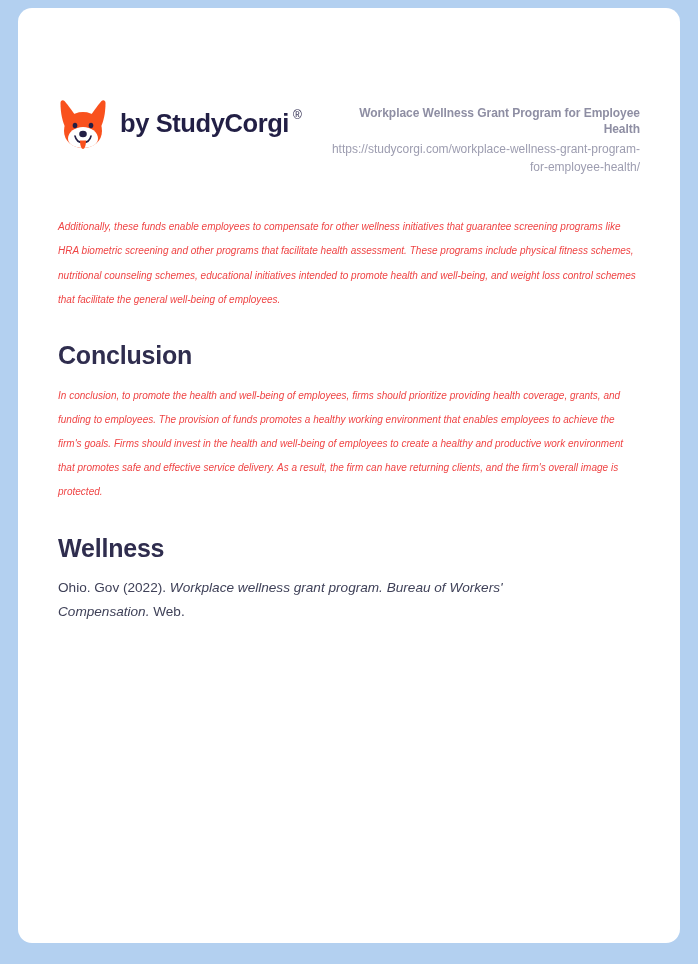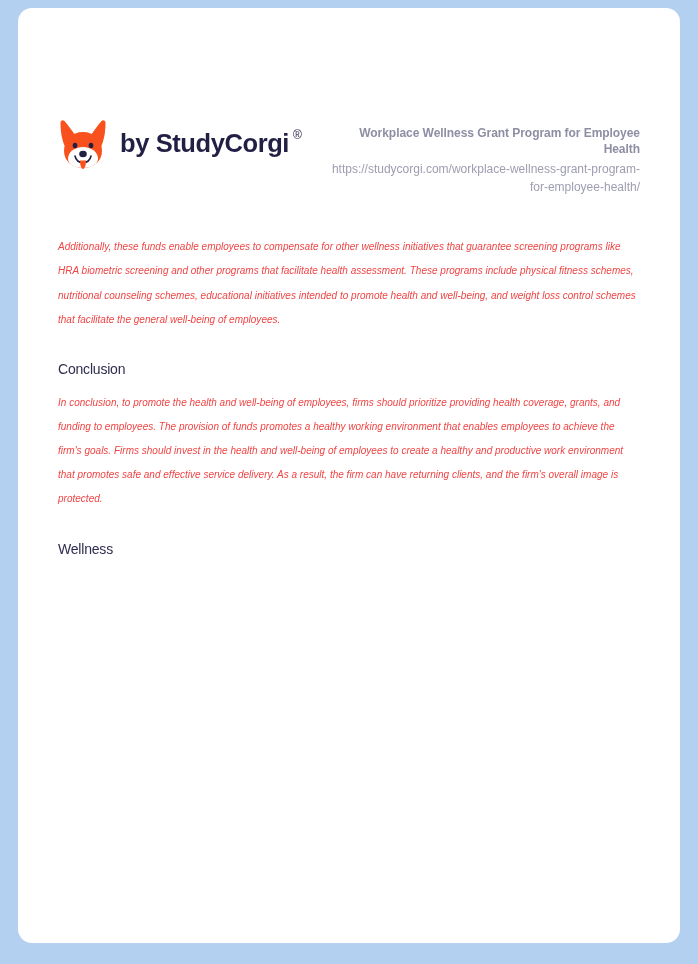--- a/index.html
+++ b/index.html
@@ -28,21 +28,20 @@
     position: relative;
     height: 100%;
   }
 
   
   .doc-header {
     display: flex;
     align-items: flex-start;
     justify-content: center;
     padding-top: 88px;
-    margin-top: 20px;
   }
   .brand {
     display: flex;
     align-items: center;
     gap: 12px;
     flex: 0 0 auto;
     padding-top: 2px;
   }
   .logo-mark {
     width: 50px;
@@ -96,22 +95,22 @@
   }
   .para {
     font-size: 10px;
     line-height: 24.1px;
     color: #ef4444;
     margin: 0 0 0 0;
     letter-spacing: 0.01px;
     font-style: italic;
   }
   h2.section-title {
-    font-size: 14px;
-    font-weight: normal;
+    font-size: 25px;
+    font-weight: bold;
     color: #2f2d4e;
     margin: 29px 0 14px 0;
     letter-spacing: -0.2px;
   }
   h2.section-title.reference-title {
     margin-top: 30px;
     margin-bottom: 13px;
   }
   .reference-entry {
     font-size: 13.6px;
@@ -168,17 +167,18 @@
     <div class="doc-body">
 
       <p class="para">Additionally, these funds enable employees to compensate for other wellness initiatives that guarantee screening programs like HRA biometric screening and other programs that facilitate health assessment. These programs include physical fitness schemes, nutritional counseling schemes, educational initiatives intended to promote health and well-being, and weight loss control schemes that facilitate the general well-being of employees.</p>
 
       <h2 class="section-title">Conclusion</h2>
 
       <p class="para">In conclusion, to promote the health and well-being of employees, firms should prioritize providing health coverage, grants, and funding to employees. The provision of funds promotes a healthy working environment that enables employees to achieve the firm's goals. Firms should invest in the health and well-being of employees to create a healthy and productive work environment that promotes safe and effective service delivery. As a result, the firm can have returning clients, and the firm's overall image is protected.</p>
 
       <h2 class="section-title reference-title">Wellness</h2>
 
+      <p class="reference-entry"><span>Ohio. Gov (2022).</span> <i>Workplace wellness grant program.</i> <i>Bureau of Workers' Compensation.</i> <span>Web.</span></p>
 
     </div>
 
   </div>
 </div>
 
 </body></html>

